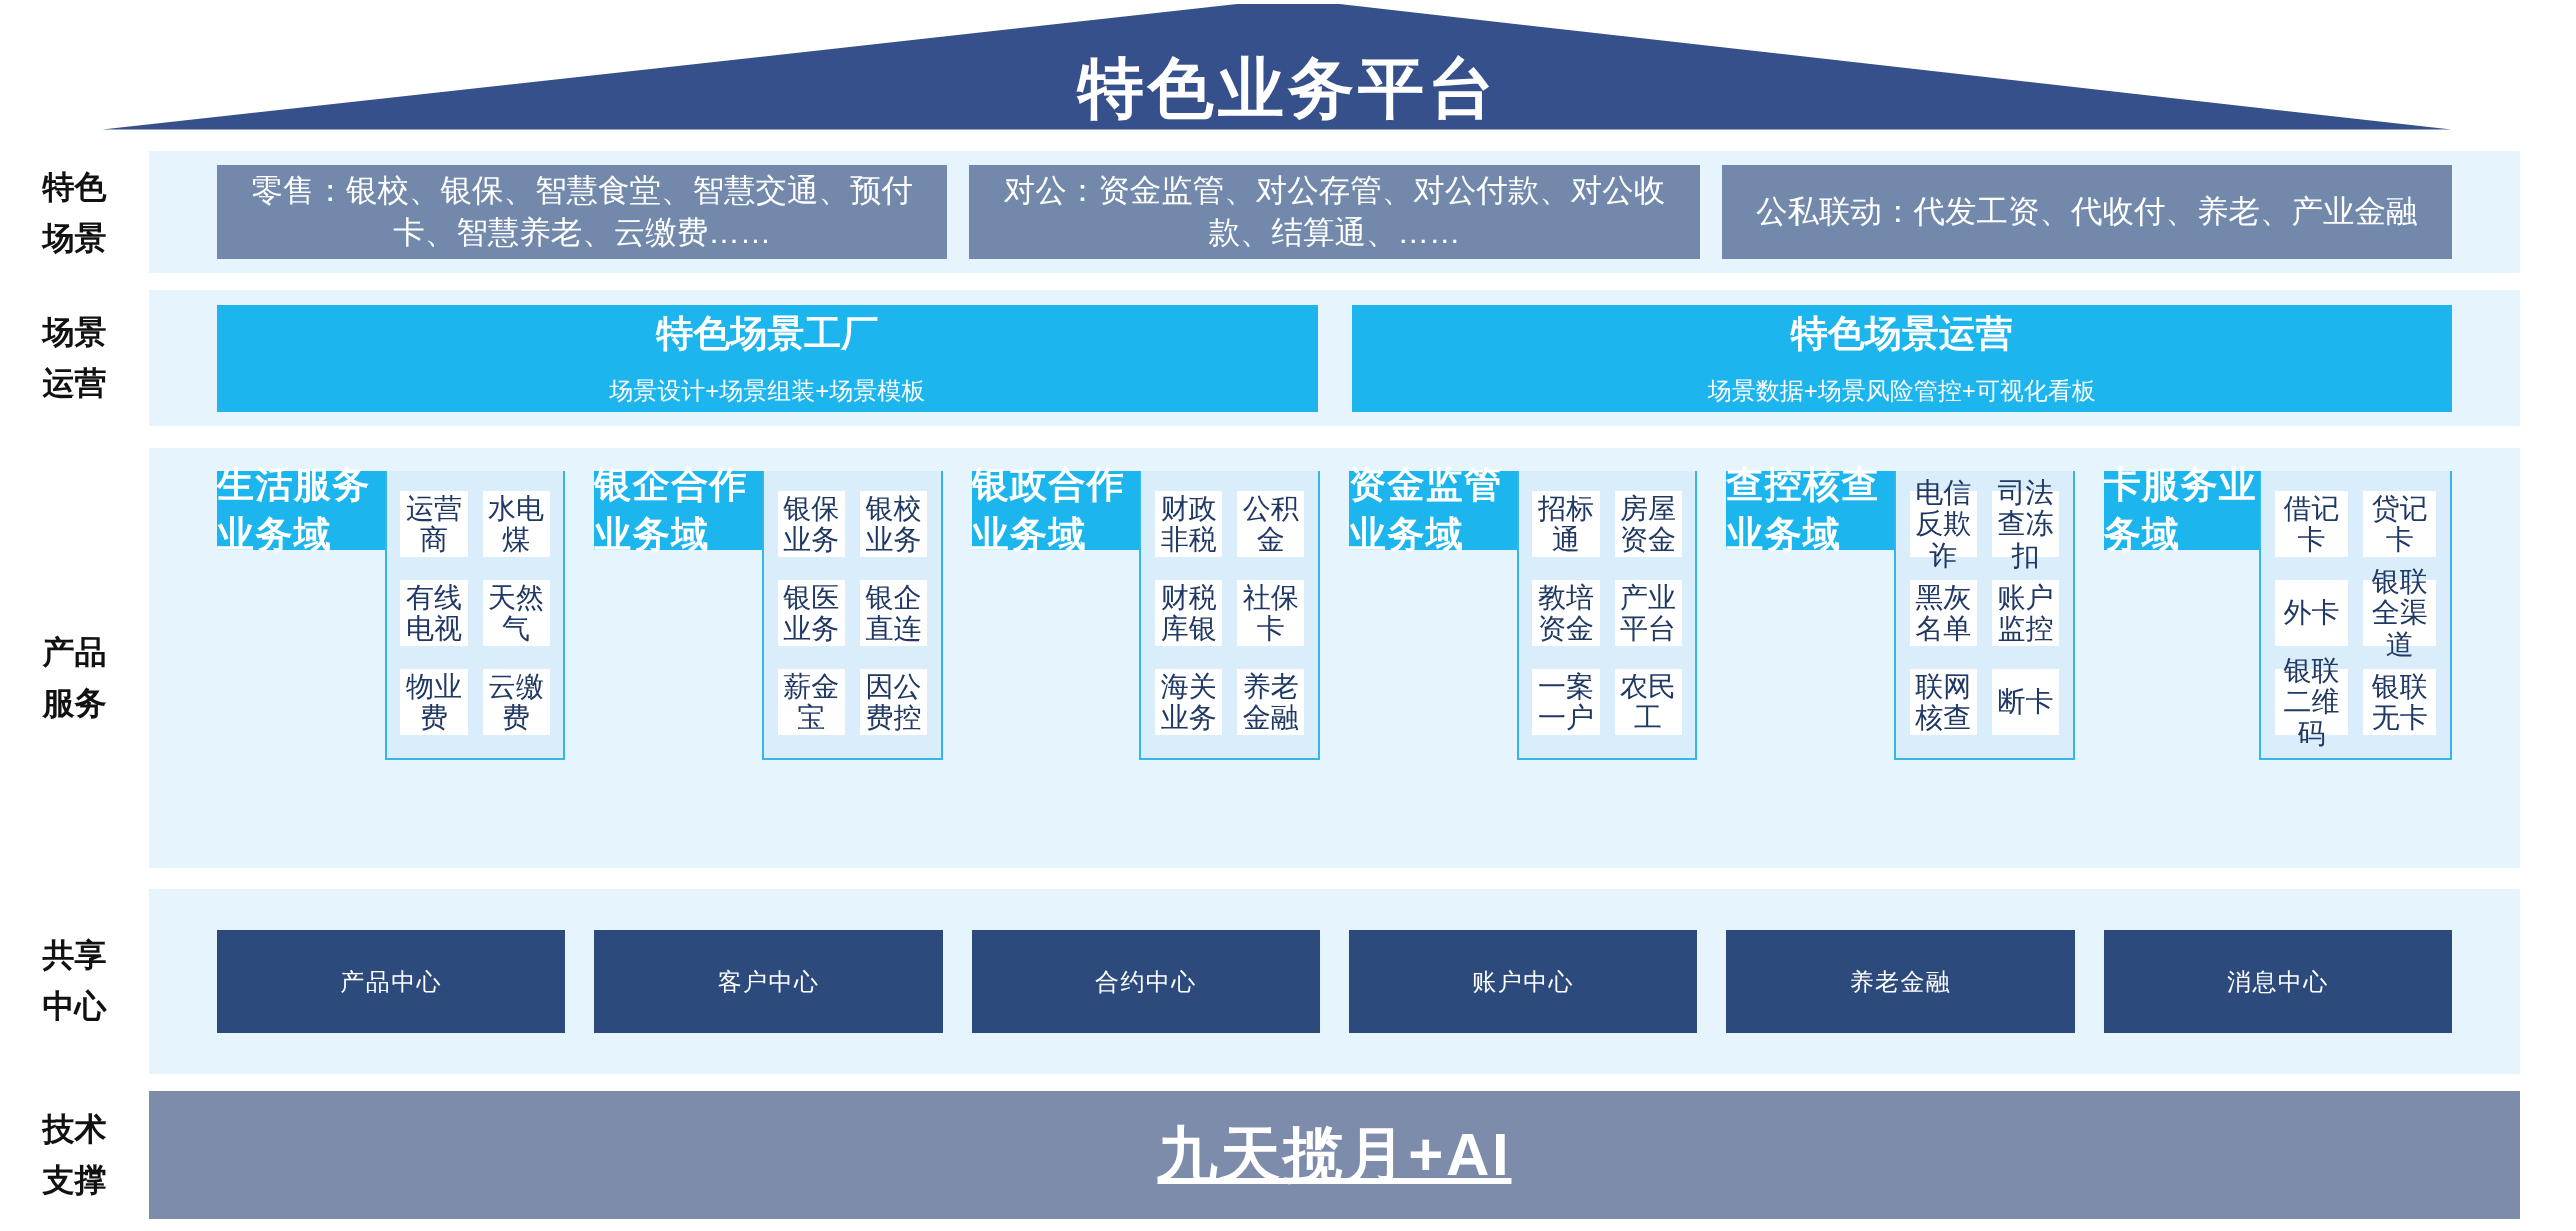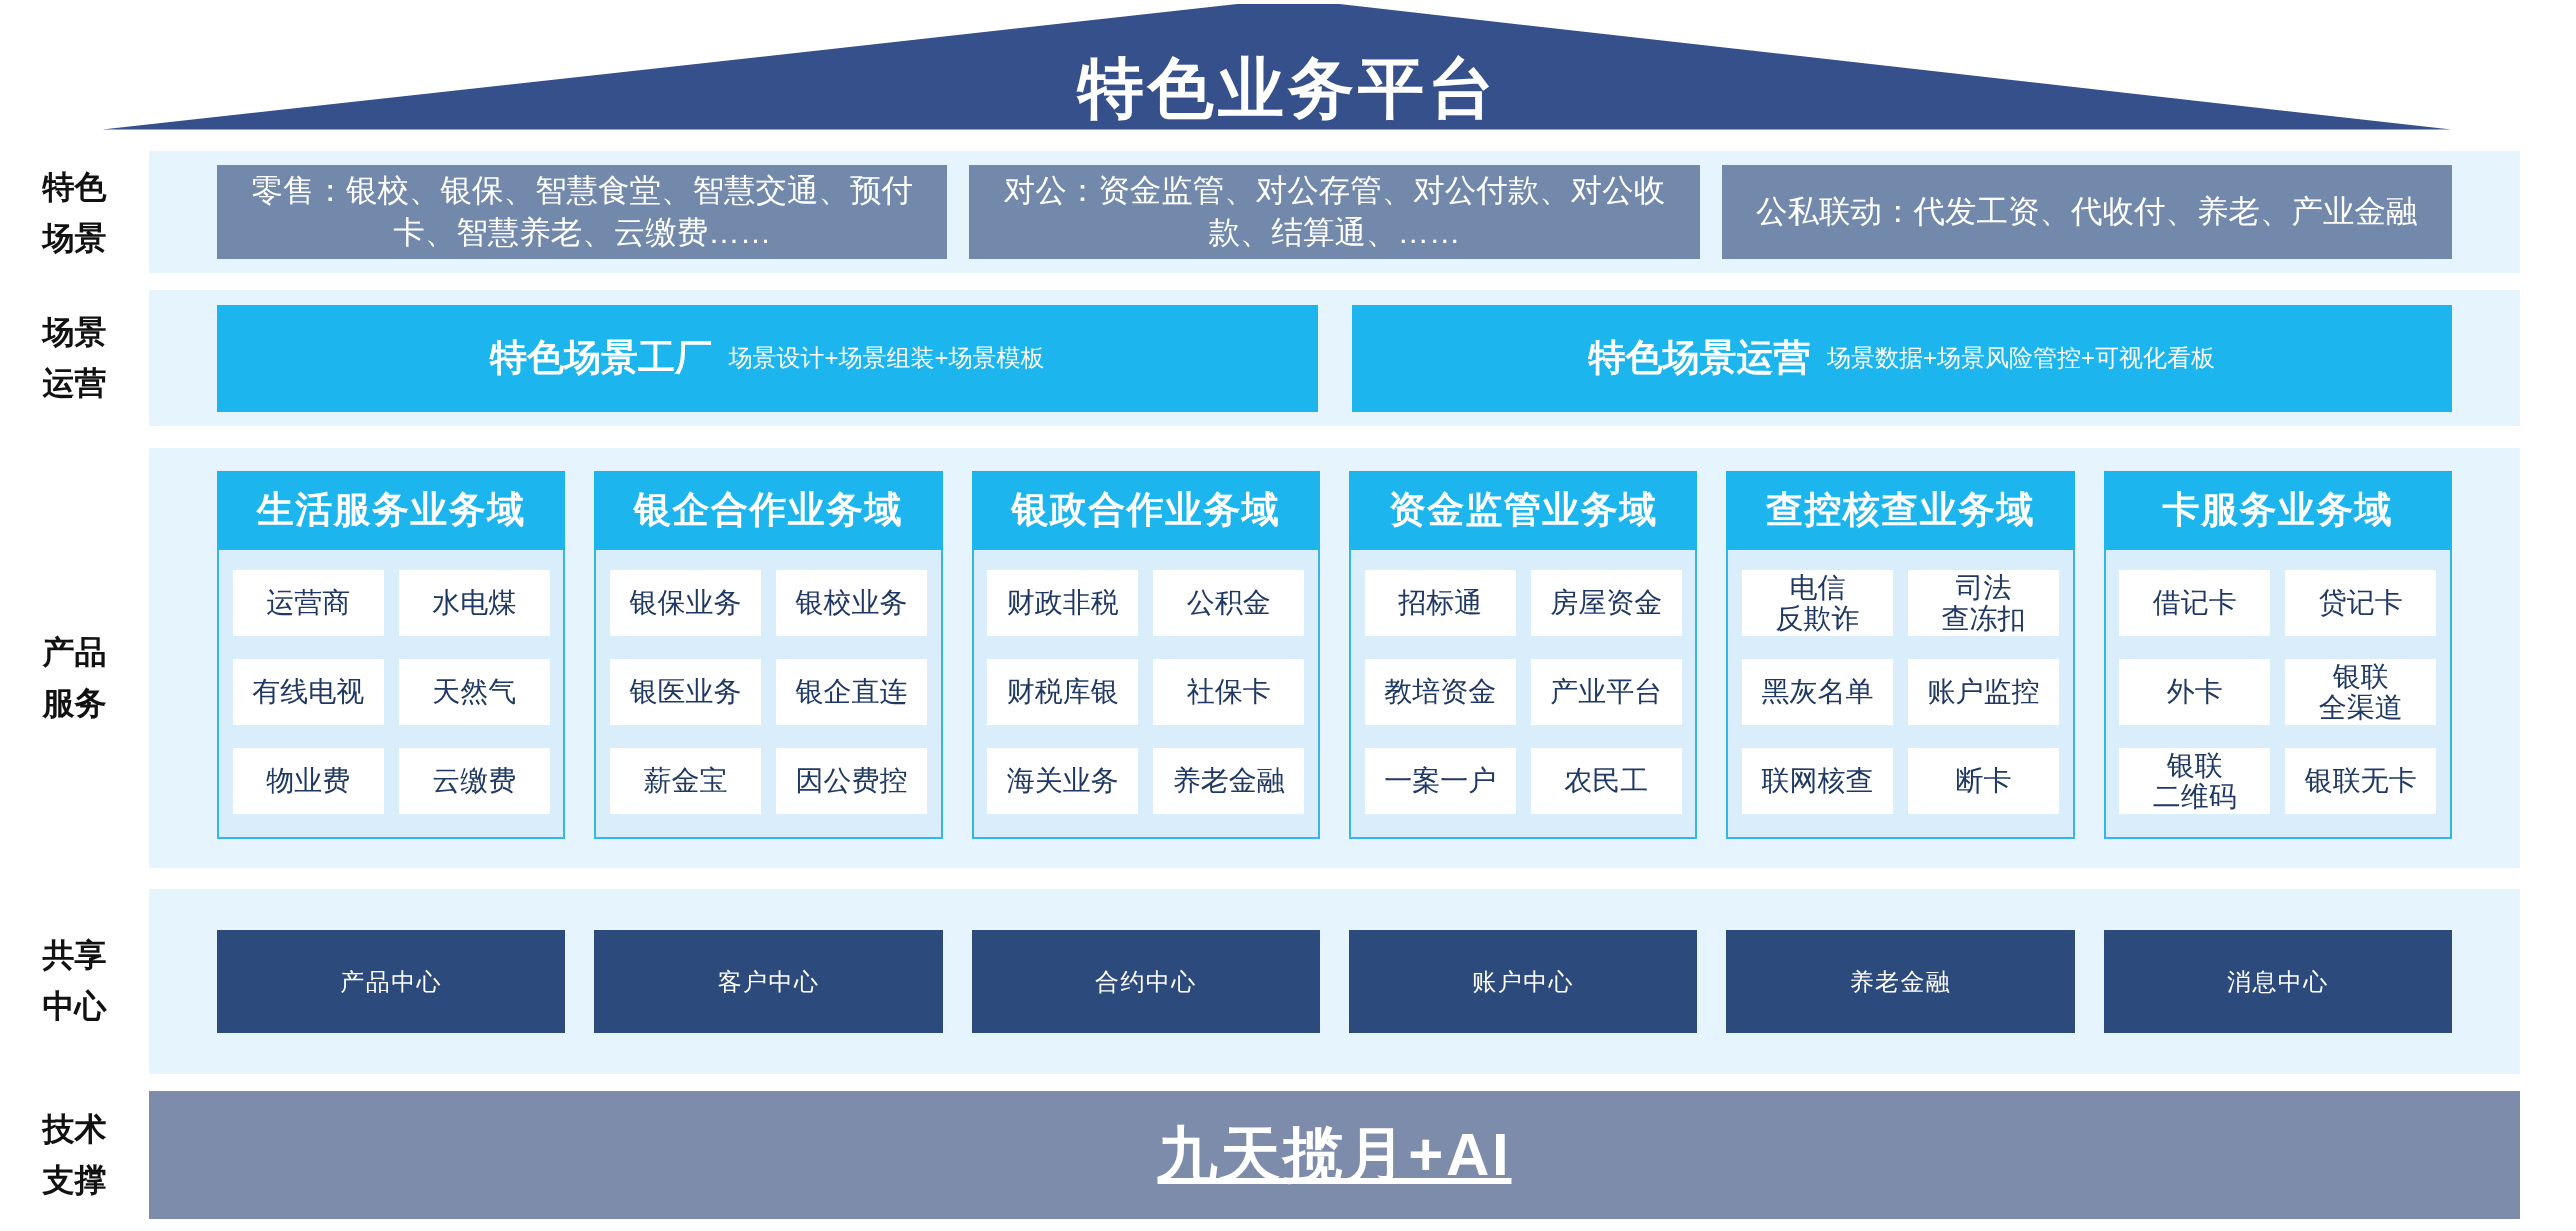--- a/index.html
+++ b/index.html
@@ -19,26 +19,26 @@
   .side-label{position:absolute;left:0;width:149px;text-align:center;color:var(--label_black);
         font-size:32px;font-weight:bold;line-height:51px;}
   .side-label span{display:block;}
   .band{position:absolute;left:149px;width:2371px;background:var(--band_blue);}
   .band-scenes{top:151px;height:122px;display:flex;align-items:center;gap:22px;padding:0 68px;}
   .scenario-box{flex:1;height:94px;background:var(--box_slate);color:var(--white);
         font-size:31.5px;line-height:1.32;display:flex;align-items:center;justify-content:center;
         text-align:center;padding:0 20.5px;}
   .band-operation{top:290px;height:136px;display:flex;align-items:center;gap:34px;padding:0 68px;}
   .operation-box{flex:1;height:107px;background:var(--cyan);color:var(--white);display:flex;
-        flex-direction:row;align-items:center;justify-content:center;gap:16.4px;text-align:center;}
+        flex-direction:column;align-items:center;justify-content:center;gap:16.4px;text-align:center;}
   .operation-title{font-size:37px;font-weight:bold;}
   .operation-subtitle{font-size:24px;}
   .band-products{top:448px;height:420px;display:flex;align-items:flex-start;gap:29px;
         padding:22.6px 68px 0 68px;}
-  .domain{flex:1;display:flex;flex-direction:column;}
+  .domain{flex:1;display:flex;flex-direction:row;}
   .domain-header{height:79px;background:var(--cyan);color:var(--white);font-size:37px;
         font-weight:bold;display:flex;align-items:center;justify-content:center;letter-spacing:1.4px;}
   .domain-body{height:289px;background:var(--body_blue);border:2.1px solid var(--domain_border);
         border-top:none;padding:20.5px 13.7px;display:grid;grid-template-columns:1fr 1fr;
         grid-auto-rows:66px;column-gap:15px;row-gap:23px;}
   .cell{background:var(--white);color:var(--cell_text);font-size:28px;line-height:1.12;
         display:flex;align-items:center;justify-content:center;text-align:center;
         white-space:pre-line;}
   .band-centers{top:889px;height:185px;display:flex;align-items:center;gap:29px;padding:0 68px;}
   .center-box{flex:1;height:103px;background:var(--center_navy);color:var(--white);

